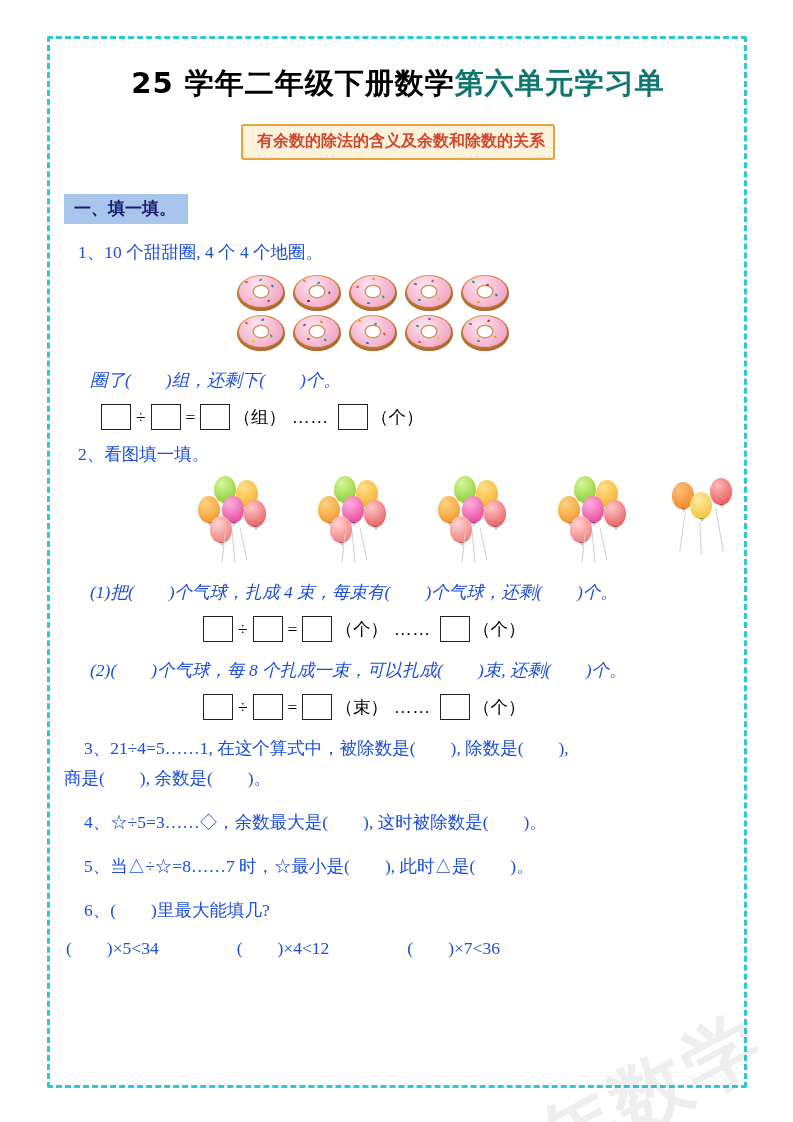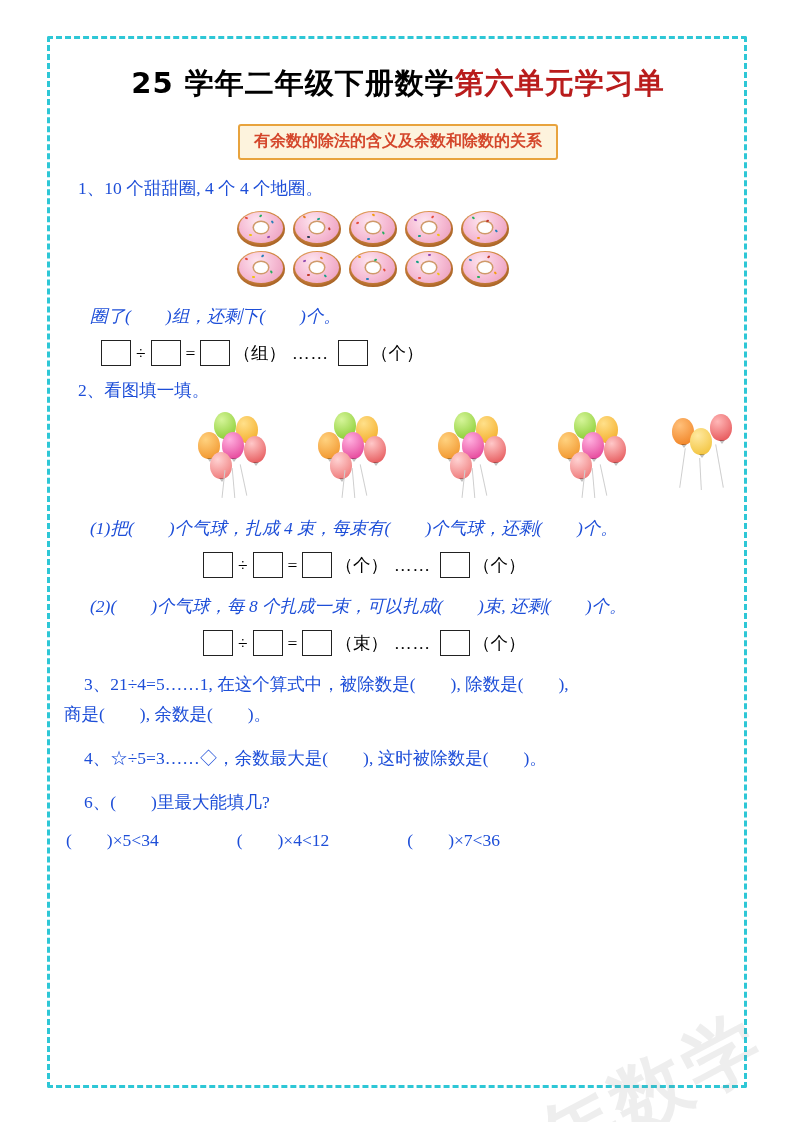--- a/index.html
+++ b/index.html
@@ -43,36 +43,36 @@
   .title-row {
     text-align: center;
     margin-top: 18px;
     font-family: "DejaVu Sans", sans-serif;
     font-weight: bold;
     font-size: 29px;
     letter-spacing: 1px;
     white-space: nowrap;
   }
   .title-black { color: #000000; margin-top: 36px; }
-  .title-red { color: #b91c1c; }
+  .title-red { color: #0f766e; }
 
   
   .subtitle-wrap {
     display: flex;
     justify-content: center;
     margin-top: 20px;
   }
   .subtitle-box {
     border: 2px solid #e8a33d;
     background: #fdf3dd;
     color: #d4462b;
     font-family: "DejaVu Sans", sans-serif;
     font-weight: bold;
     font-size: 16px;
-    padding: 5px 14px 6px 14px;
+    padding: 5px 8px 6px 14px;
     border-radius: 3px;
     white-space: nowrap;
   }
   .lesson-line {
     text-align: center;
     margin-top: 16px;
     color: #2a3fa0;
     font-family: "DejaVu Sans", sans-serif;
     font-weight: bold;
     font-size: 19px;
@@ -236,20 +236,21 @@
       <span class="title-black">25 学年二年级下册数学</span><span class="title-red">第六单元学习单</span>
     </div>
 
     
     <div class="subtitle-wrap">
       <div class="subtitle-box">有余数的除法的含义及余数和除数的关系</div>
     </div>
 
 
     
+    <div class="section-head">一、填一填。</div>
 
     
     <div class="q">1、10 个甜甜圈, 4 个 4 个地圈。</div>
 
     <div class="donut-area">
       <div class="donut-row">
         <div class="donut">
             <div class="ring"></div>
             <div class="glaze"></div>
             <div class="hole"></div>
@@ -451,20 +452,21 @@
     </div>
 
     
     <div class="q" style="margin-left:24px">3、21÷4=5……1, 在这个算式中，被除数是(　　), 除数是(　　),</div>
     <div class="q" style="margin-left:4px;margin-top:2px">商是(　　), 余数是(　　)。</div>
 
     
     <div class="q" style="margin-left:24px;margin-top:16px">4、☆÷5=3……◇，余数最大是(　　), 这时被除数是(　　)。</div>
 
     
+    <div class="q" style="margin-left:24px;margin-top:16px">5、当△÷☆=8……7 时，☆最小是(　　), 此时△是(　　)。</div>
 
     
     <div class="q" style="margin-left:24px;margin-top:16px">6、(　　)里最大能填几?</div>
     <div class="q" style="margin-left:6px;margin-top:10px;display:flex;gap:78px">
       <span>(　　)×5&lt;34</span>
       <span>(　　)×4&lt;12</span>
       <span>(　　)×7&lt;36</span>
     </div>
 
   </div>

